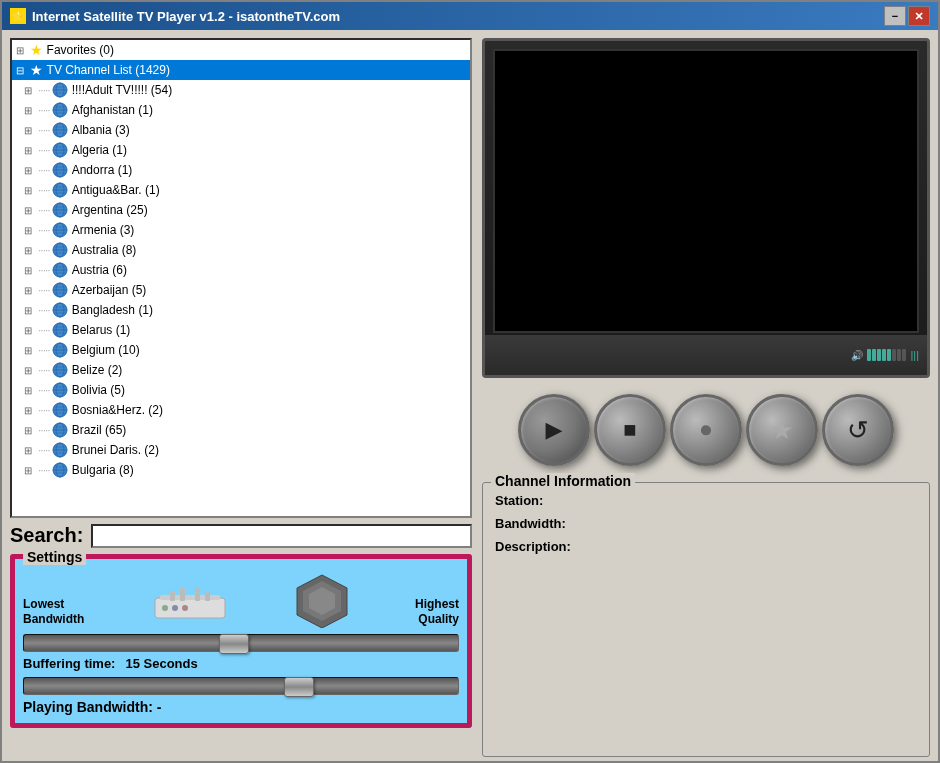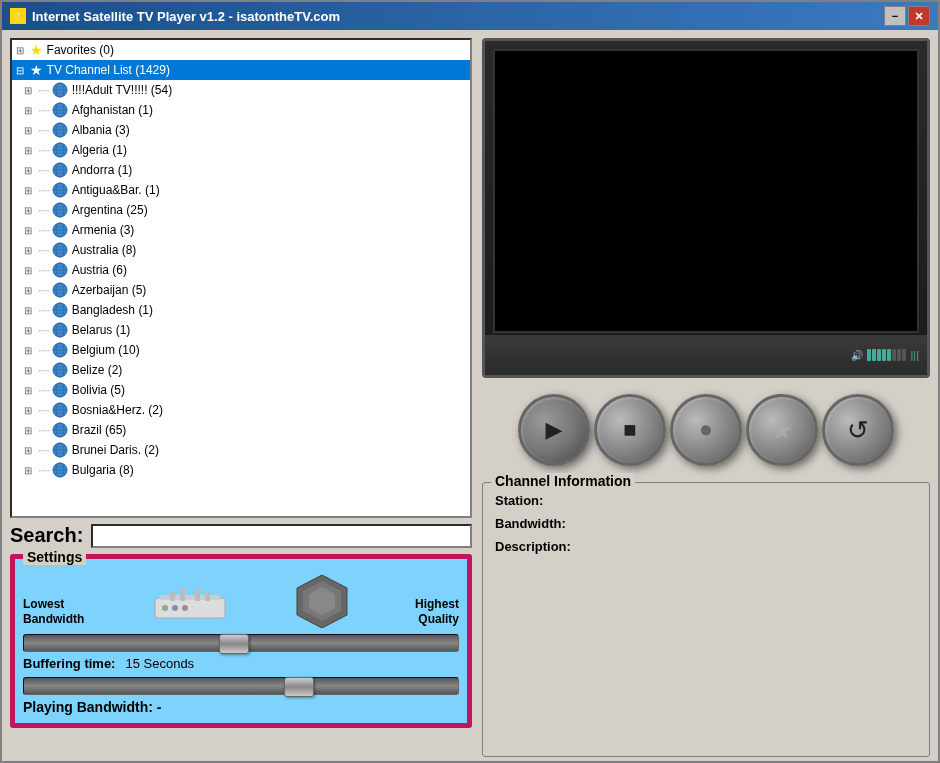--- a/index.html
+++ b/index.html
@@ -208,21 +208,21 @@
     .slider-thumb-2 { left: 60%; }
 
     .buffering-row {
       display: flex;
       align-items: center;
       gap: 10px;
       margin-bottom: 6px;
       font-size: 13px;
     }
     .buffering-label { font-weight: bold; }
-    .buffering-value { font-weight: normal; }
+    .buffering-value { font-weight: bold; }
 
     .playing-row {
       font-weight: bold;
       font-size: 14px;
     }
 
     
     #right-panel {
       flex: 1;
       display: flex;

